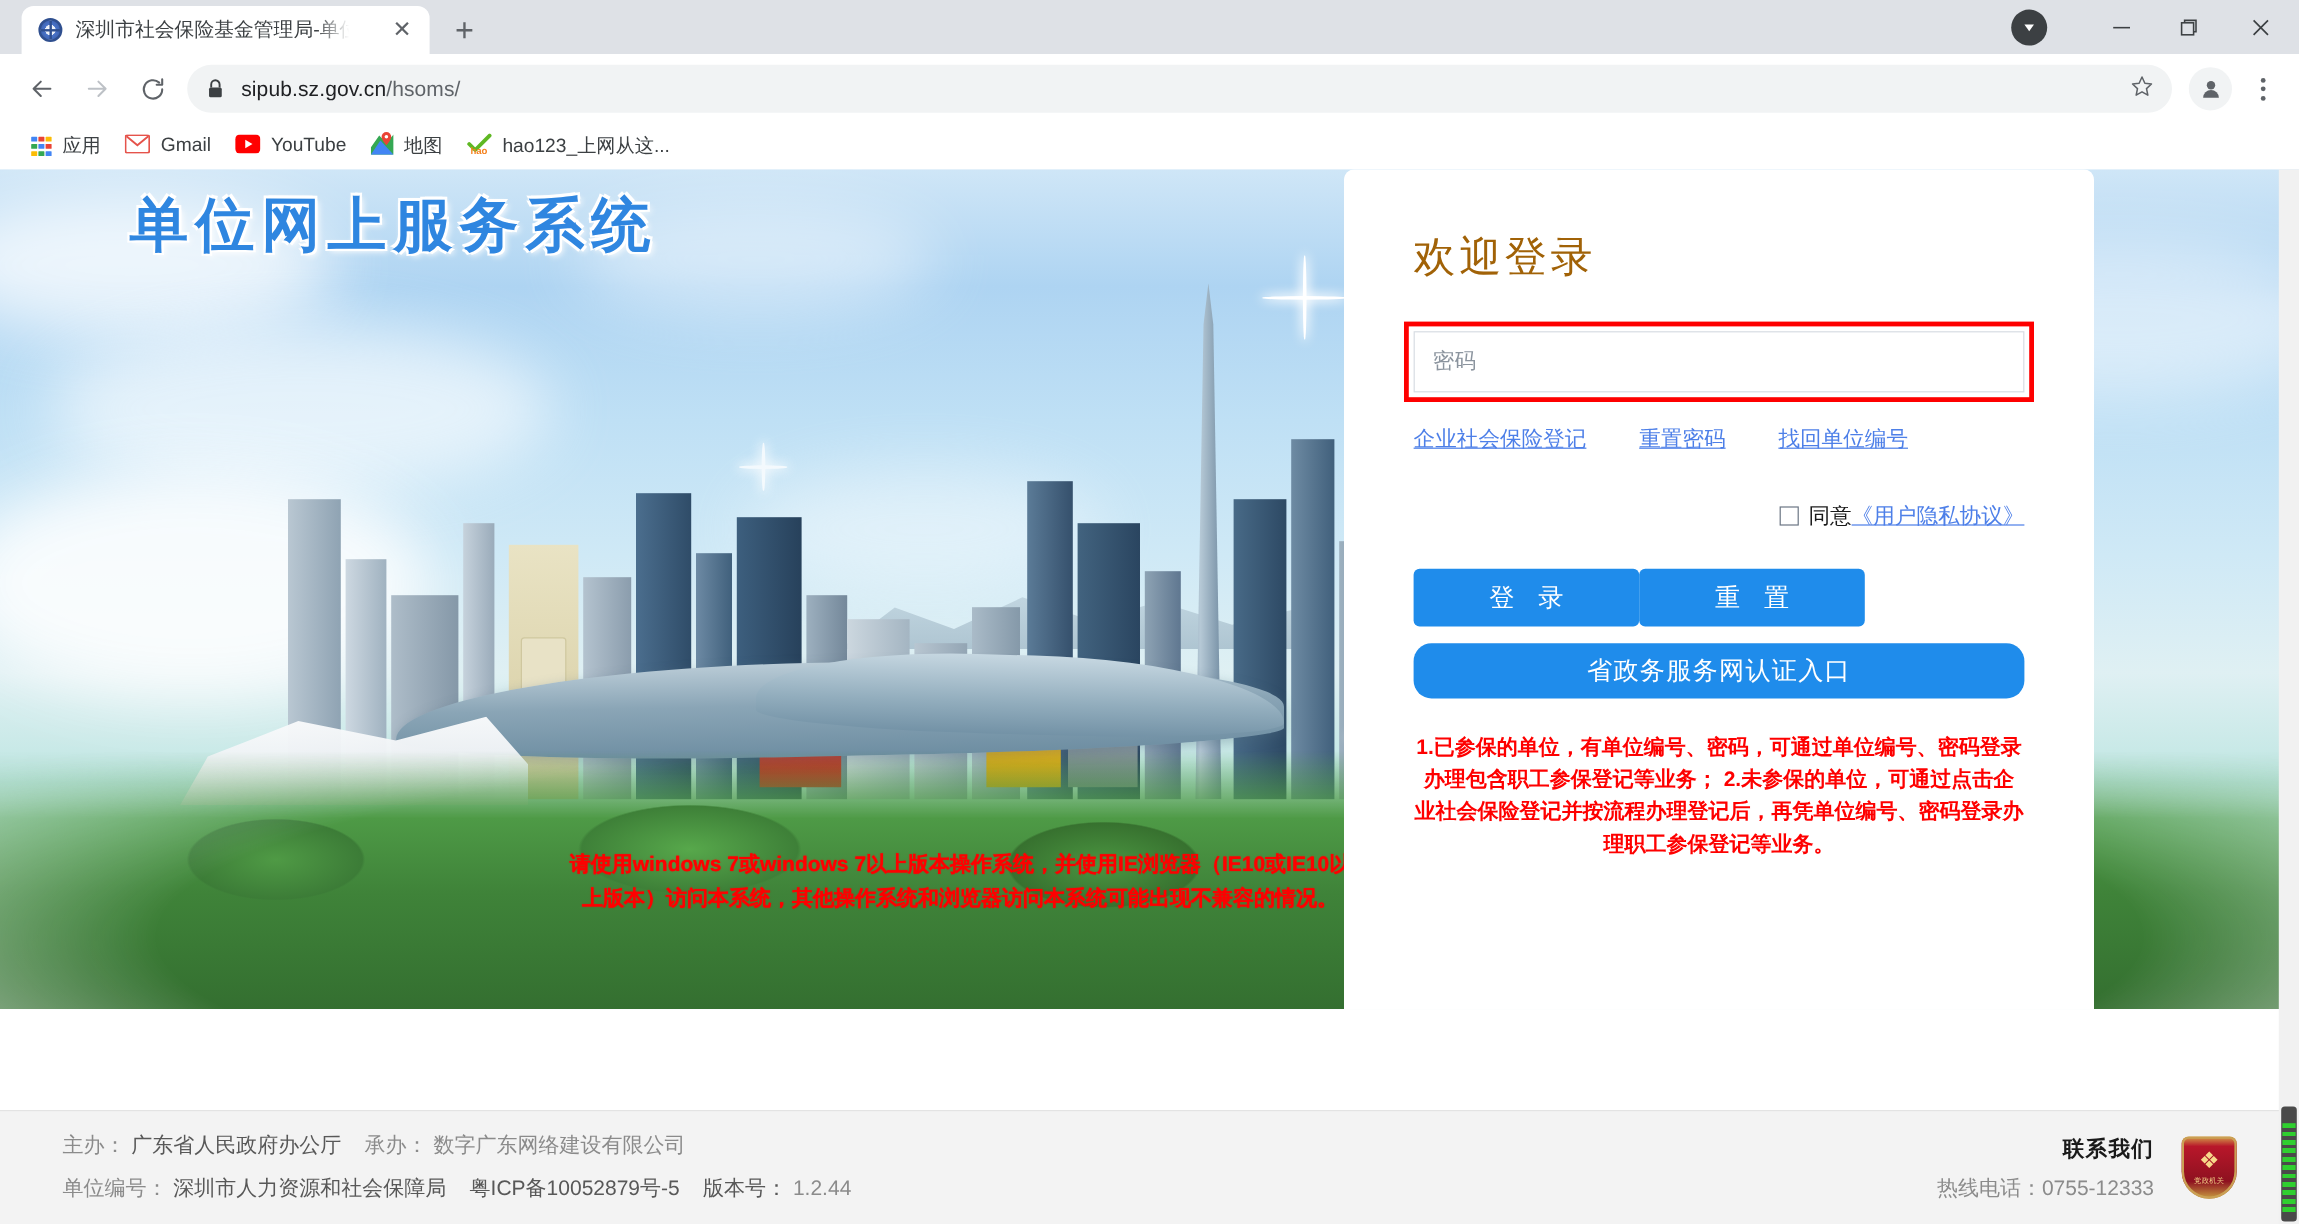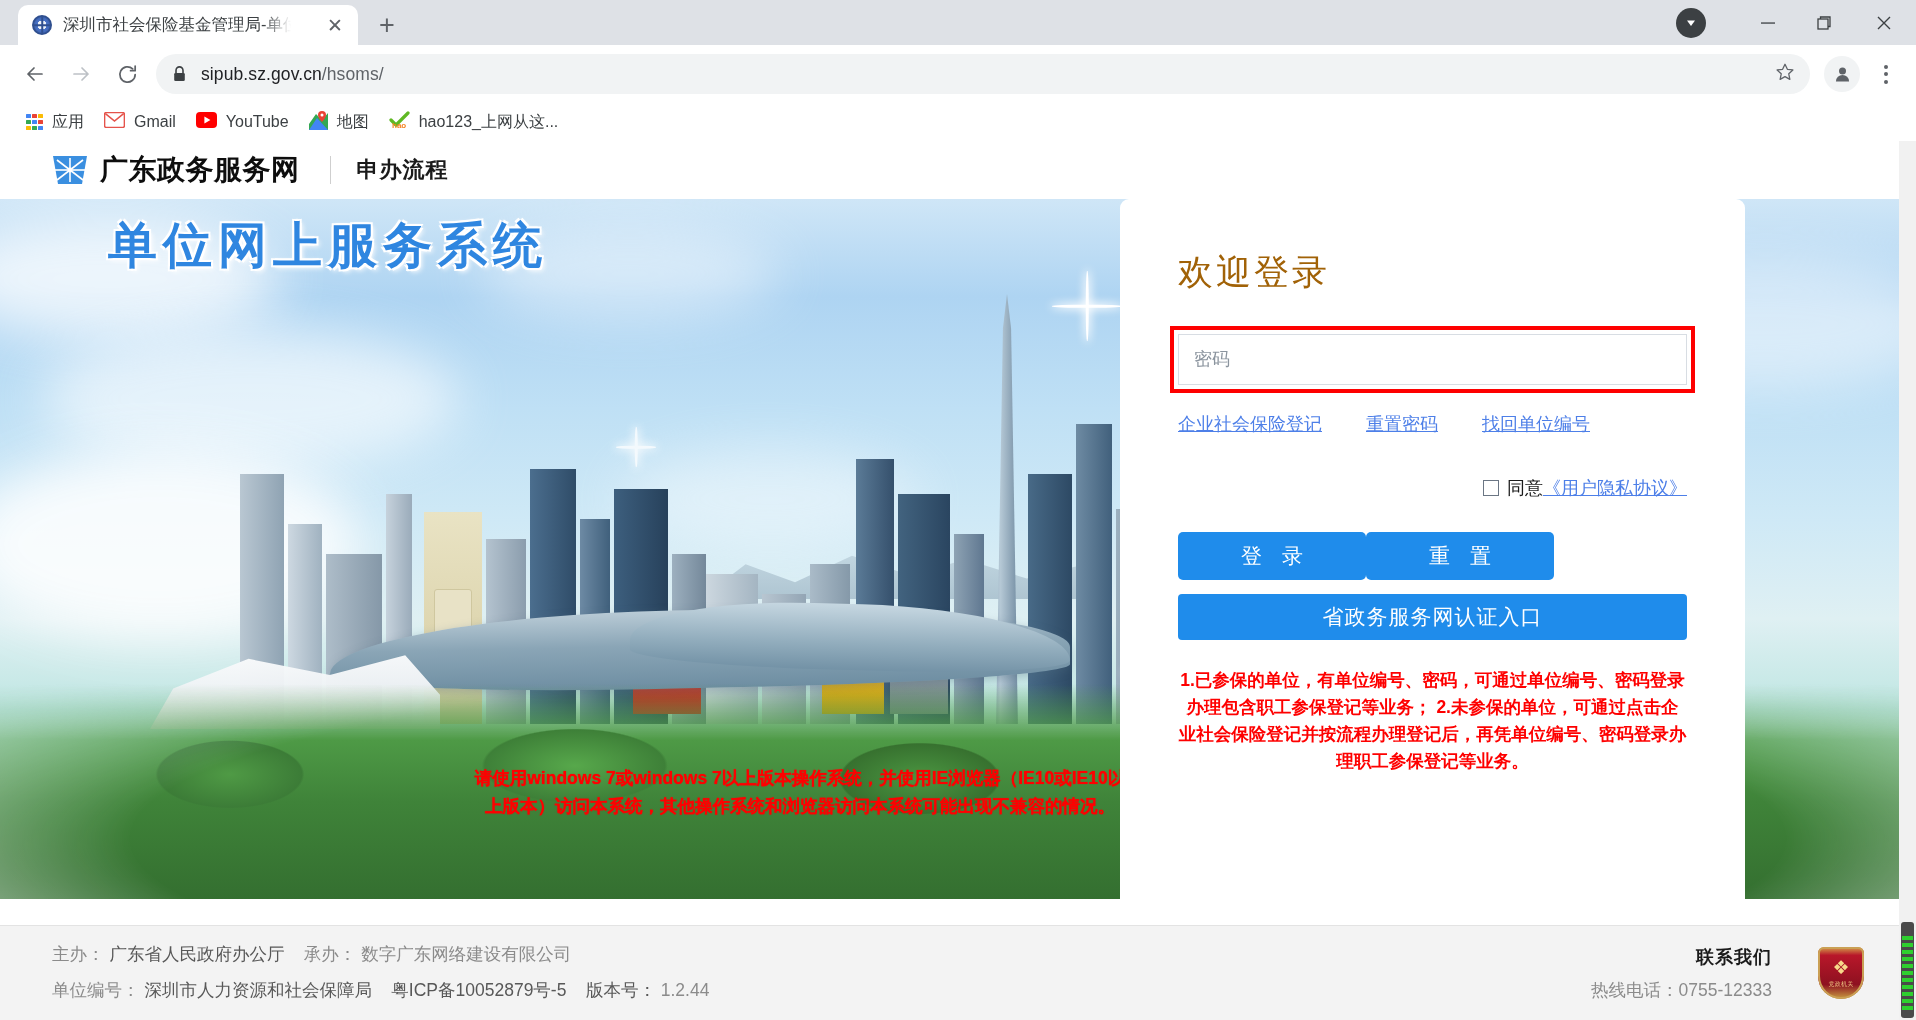--- a/index.html
+++ b/index.html
@@ -242,40 +242,40 @@
 
   .btn-row { display:flex; justify-content: flex-start; margin-top: 32px; }
   .btn {
     width: 188px; height: 48px; background: #1f8ceb; color: #fff;
     border: none; border-radius: 5px;
     font-size: 21px; letter-spacing: 7px; text-indent: 7px;
     font-family: "Liberation Sans","DejaVu Sans",sans-serif;
   }
   .btn-wide {
     width: 100%; height: 46px; margin-top: 14px;
-    background: #1f8ceb; color:#fff; border:none; border-radius: 4px;
+    background: #1f8ceb; color:#fff; border:none; border-radius: 15px;
     font-size: 21px; letter-spacing: 1px;
     font-family: "Liberation Sans","DejaVu Sans",sans-serif;
   }
   .warn-right {
     margin-top: 27px;
     color: #fe0000; font-size: 17.5px; font-weight: bold; line-height: 1.55;
     text-align: center;
   }
 
   
   .footer {
     position: absolute; left: 0; right: 0; bottom: 0;
     height: 95px; background: #f3f3f3; border-top: 1px solid #e3e3e3;
     display: flex; align-items: center; justify-content: space-between;
     padding: 0 52px 0 52px;
   }
   .f-left { font-size: 17.5px; color: #8b8b8b; line-height: 2.05; }
   .f-left .strong { color: #585858; }
-  .f-right { text-align: right; position: relative; padding-right: 92px; }
+  .f-right { text-align: right; position: relative; padding-right: 69px; }
   .f-contact { font-size: 18px; font-weight: bold; color: #1a1a1a; letter-spacing: 1px; }
   .f-tel { font-size: 17.5px; color: #8b8b8b; margin-top: 9px; }
   .shield {
     position: absolute; right: 0; top: 50%; transform: translateY(-50%);
     width: 46px; height: 52px;
     background: linear-gradient(to bottom, #d4a24a 0%, #b8172a 16%, #8e1120 72%, #c08a3c 96%);
     border-radius: 6px 6px 50% 50% / 6px 6px 44% 44%;
     box-shadow: inset 0 0 0 2px #caa054;
     display:flex; align-items:center; justify-content:center; flex-direction:column;
   }
@@ -434,37 +434,20 @@
           <path d="M2 9 L7 14 L19 2" fill="none" stroke="#5fb823" stroke-width="3.2" stroke-linecap="round" stroke-linejoin="round"></path>
           <text x="3" y="17" font-size="8" fill="#f5821f" font-family="Liberation Sans, sans-serif" font-weight="bold">hao</text>
         </svg>
       </span>
       <span class="bm-label">hao123_上网从这...</span>
     </div>
   </div>
 
   <div class="page">
 
-    <div class="site-header">
-      <span class="gd-logo">
-        <svg width="36" height="32" viewBox="0 0 36 32">
-          <path d="M1 2 H35 L30 30 H6 Z" fill="#3a8fe0"></path>
-          <g stroke="#ffffff" stroke-width="1.6">
-            <path d="M18 4 V28"></path>
-              <path d="M5 6 L31 26"></path>
-              <path d="M31 6 L5 26"></path>
-              <path d="M3 16 H33"></path>
-          </g>
-          <circle cx="18" cy="16" r="2.4" fill="#ffffff"></circle>
-        </svg>
-      </span>
-      <span class="gd-title">广东政务服务网</span>
-      <span class="hdr-div"></span>
-      <span class="hdr-sub">申办流程</span>
-    </div>
 
     <div class="banner">
 
       <div class="cloud" style="left:-60px;  top:20px;  width:340px; height:120px; opacity:.75;"></div>
       <div class="cloud" style="left:40px;   top:130px; width:420px; height:140px; opacity:.6;"></div>
       <div class="cloud" style="left:-40px;  top:250px; width:400px; height:190px; opacity:.85;"></div>
       <div class="cloud" style="left:480px;  top:30px;  width:300px; height:90px;  opacity:.45;"></div>
       <div class="cloud" style="left:620px;  top:250px; width:300px; height:100px; opacity:.4;"></div>
       <div class="cloud" style="right:-40px; top:60px;  width:380px; height:130px; opacity:.5;"></div>
 

